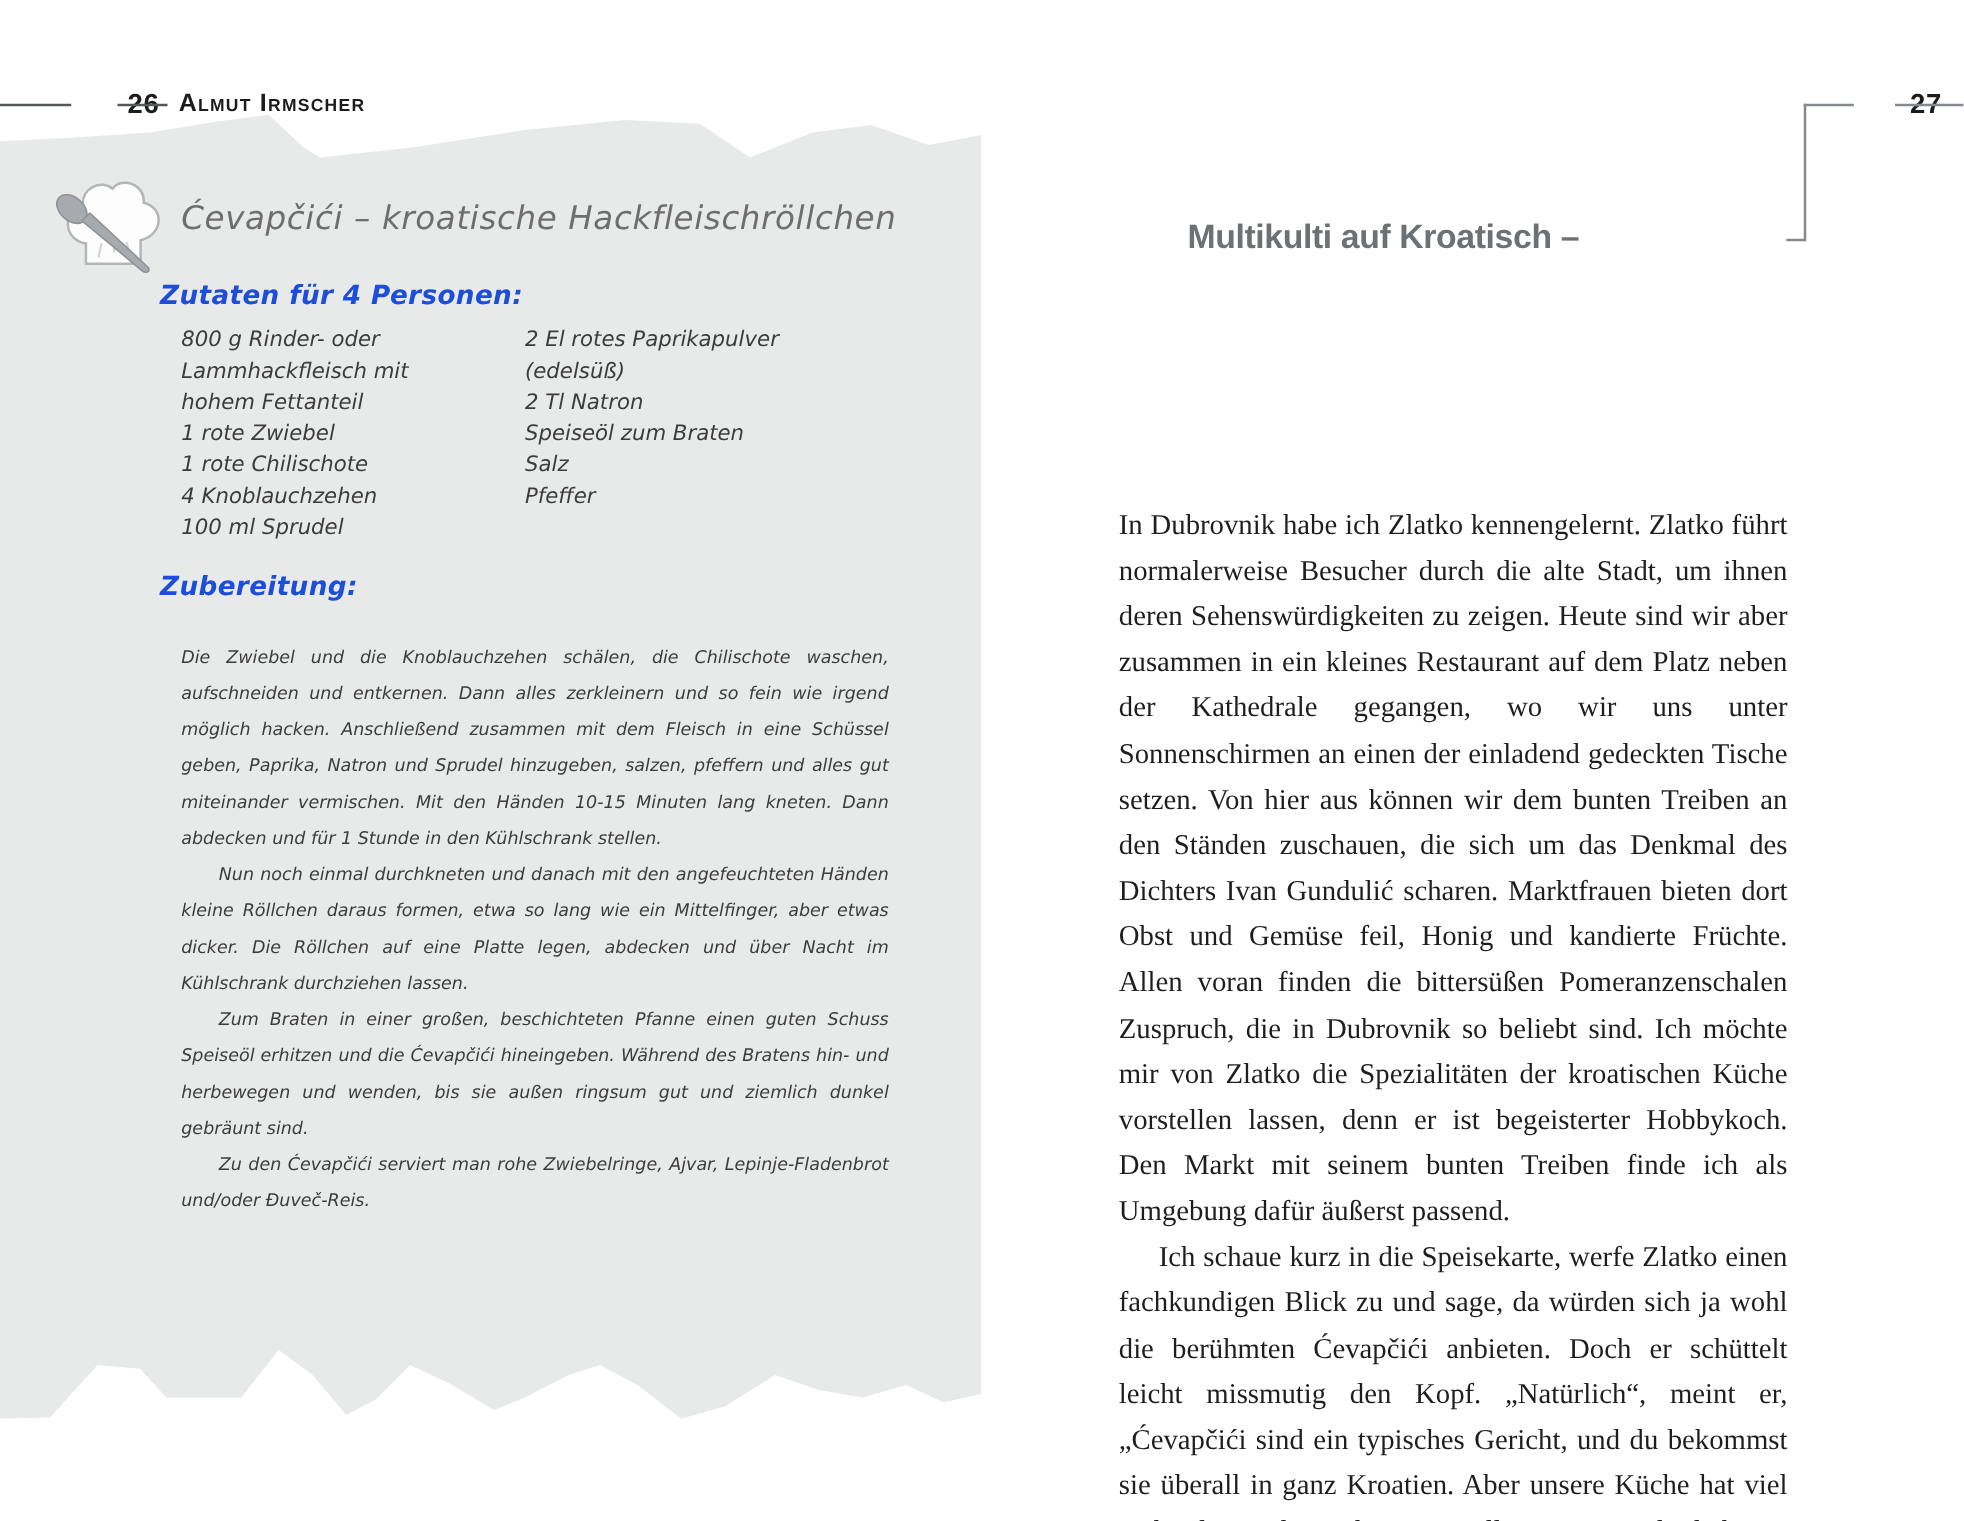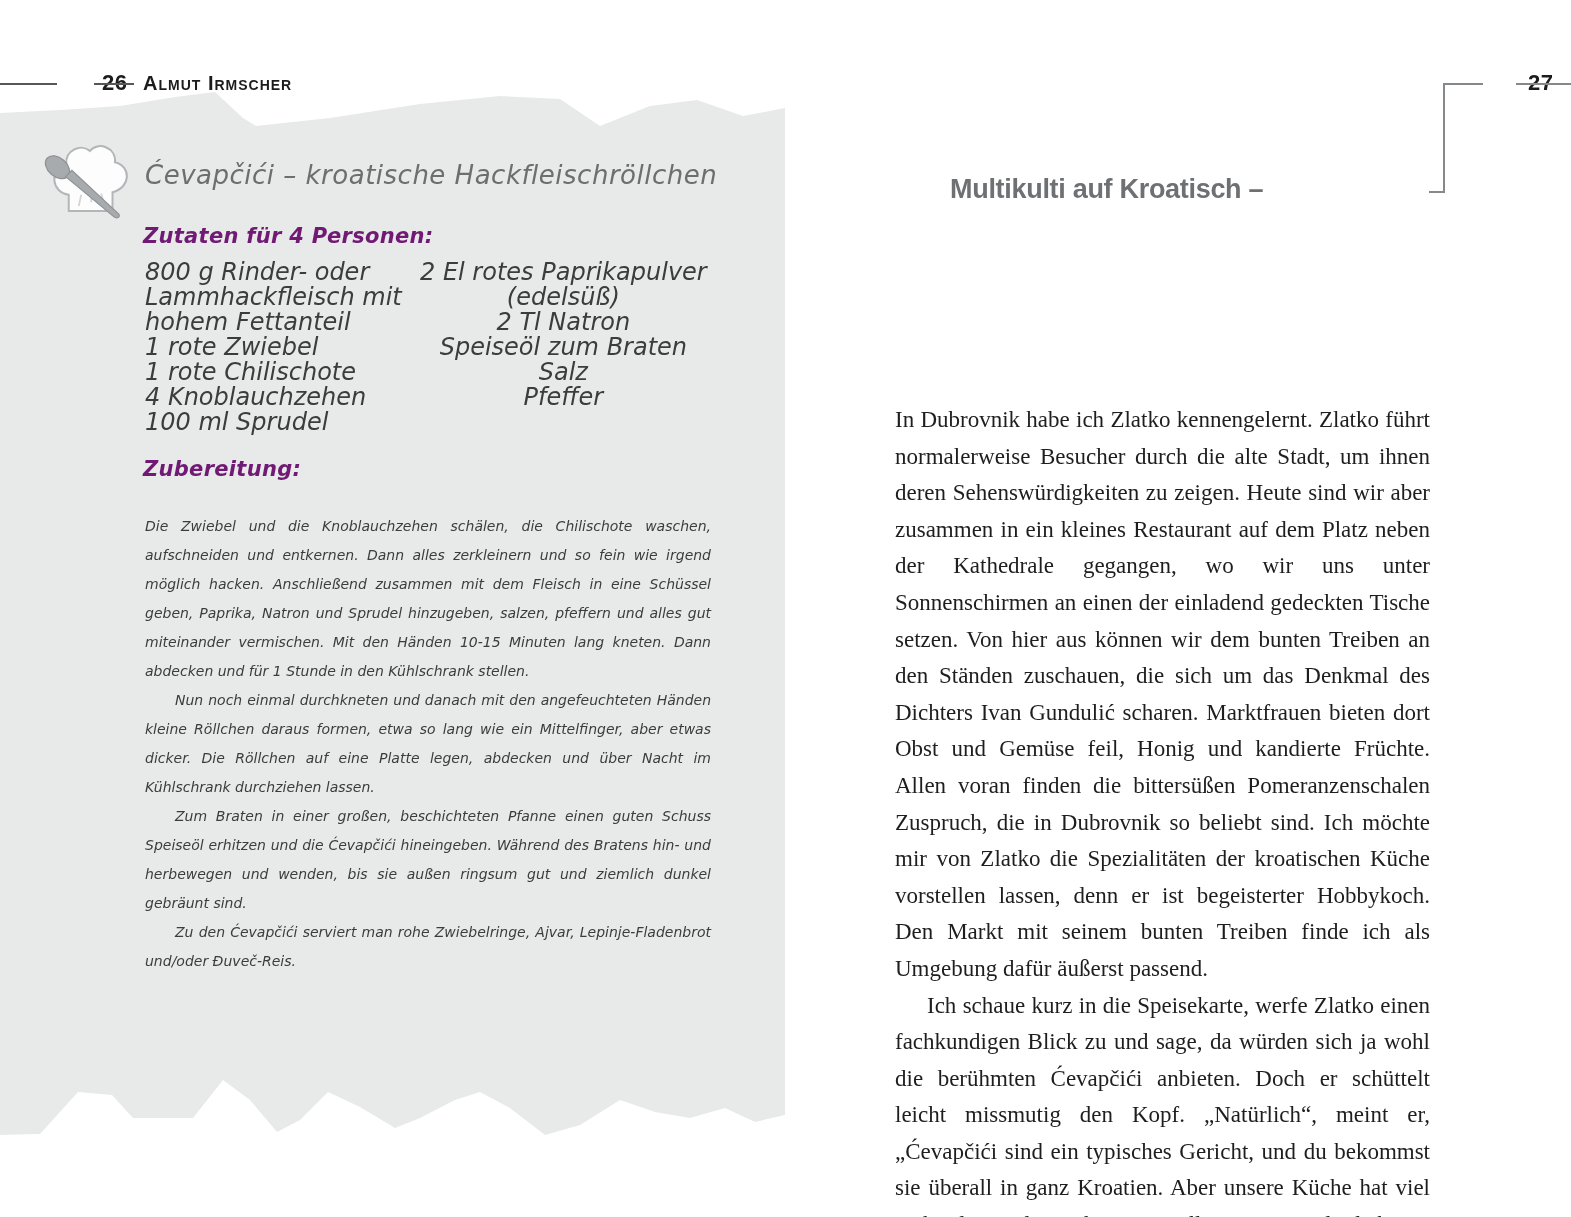--- a/index.html
+++ b/index.html
@@ -61,33 +61,33 @@
 
   .recipe-icon { position: absolute; left: 36px; top: 56px; }
 
   .recipe-title {
     position: absolute; left: 145px; top: 80px; width: 600px;
     font-size: 26px; color: #6e6e6e; letter-spacing: 0.5px;
     white-space: nowrap;
   }
 
   .zutaten-head, .zuber-head {
-    position: absolute; left: 143px;
-    font-size: 21px; font-weight: bold; color: #701a75; letter-spacing: 0.3px;
+    position: absolute; left: 128px;
+    font-size: 21px; font-weight: bold; color: #1d4ed8; letter-spacing: 0.3px;
   }
   .zutaten-head { top: 144px; }
   .zuber-head   { top: 377px; }
 
   .ing-col {
     position: absolute; top: 180px;
-    font-size: 24px; color: #3c3c3c; line-height: 25px;
+    font-size: 17px; color: #3c3c3c; line-height: 25px;
     white-space: nowrap;
   }
   .ing-col-1 { left: 145px; }
-  .ing-col-2 { left: 420px; text-align: center; }
+  .ing-col-2 { left: 420px; }
 
   .prep {
     position: absolute; left: 145px; top: 432px; width: 566px;
     font-size: 14px; color: #3c3c3c; line-height: 29px;
     text-align: justify;
   }
   .prep p + p { text-indent: 30px; }
 
   
   .chapter-title {

